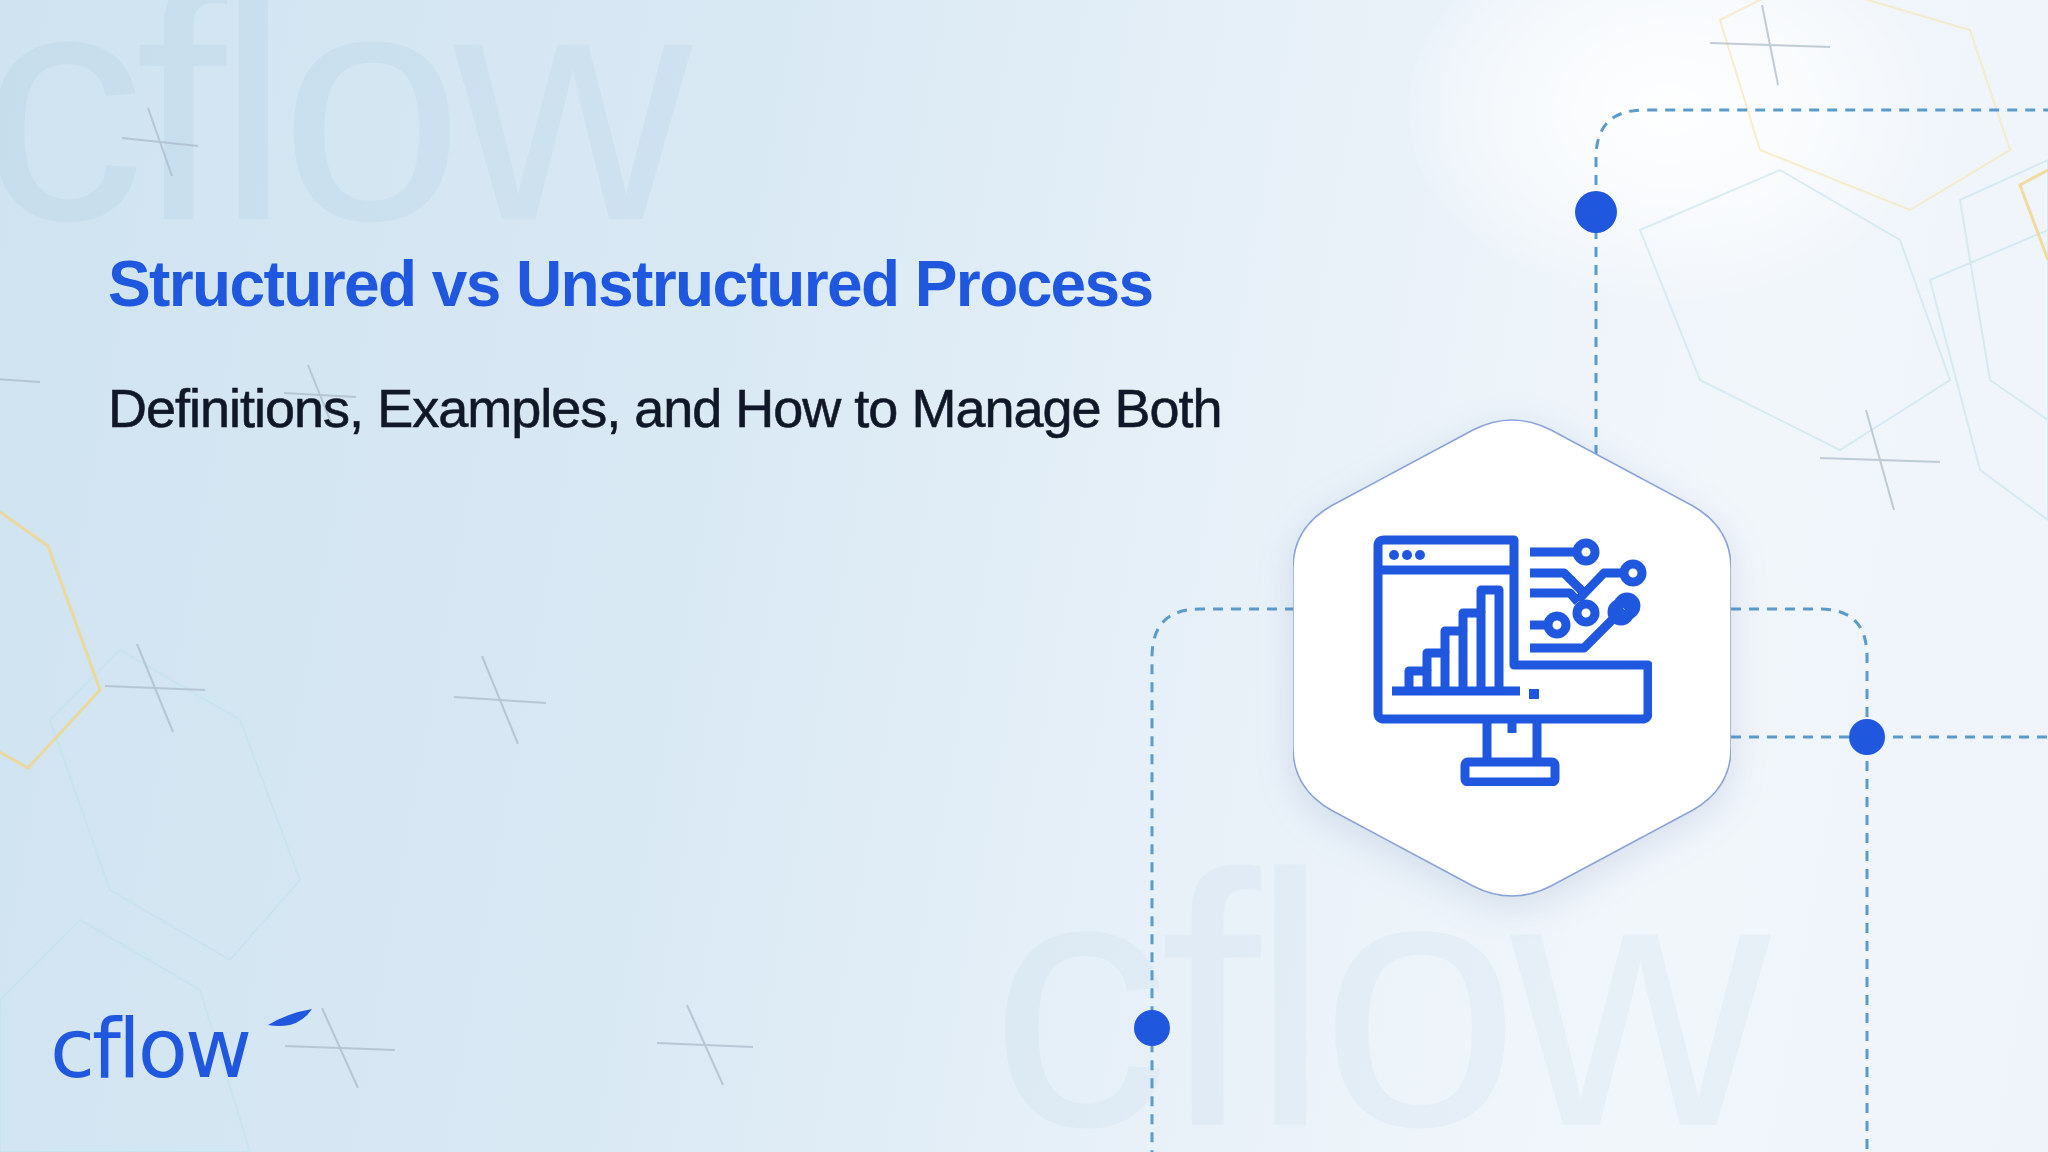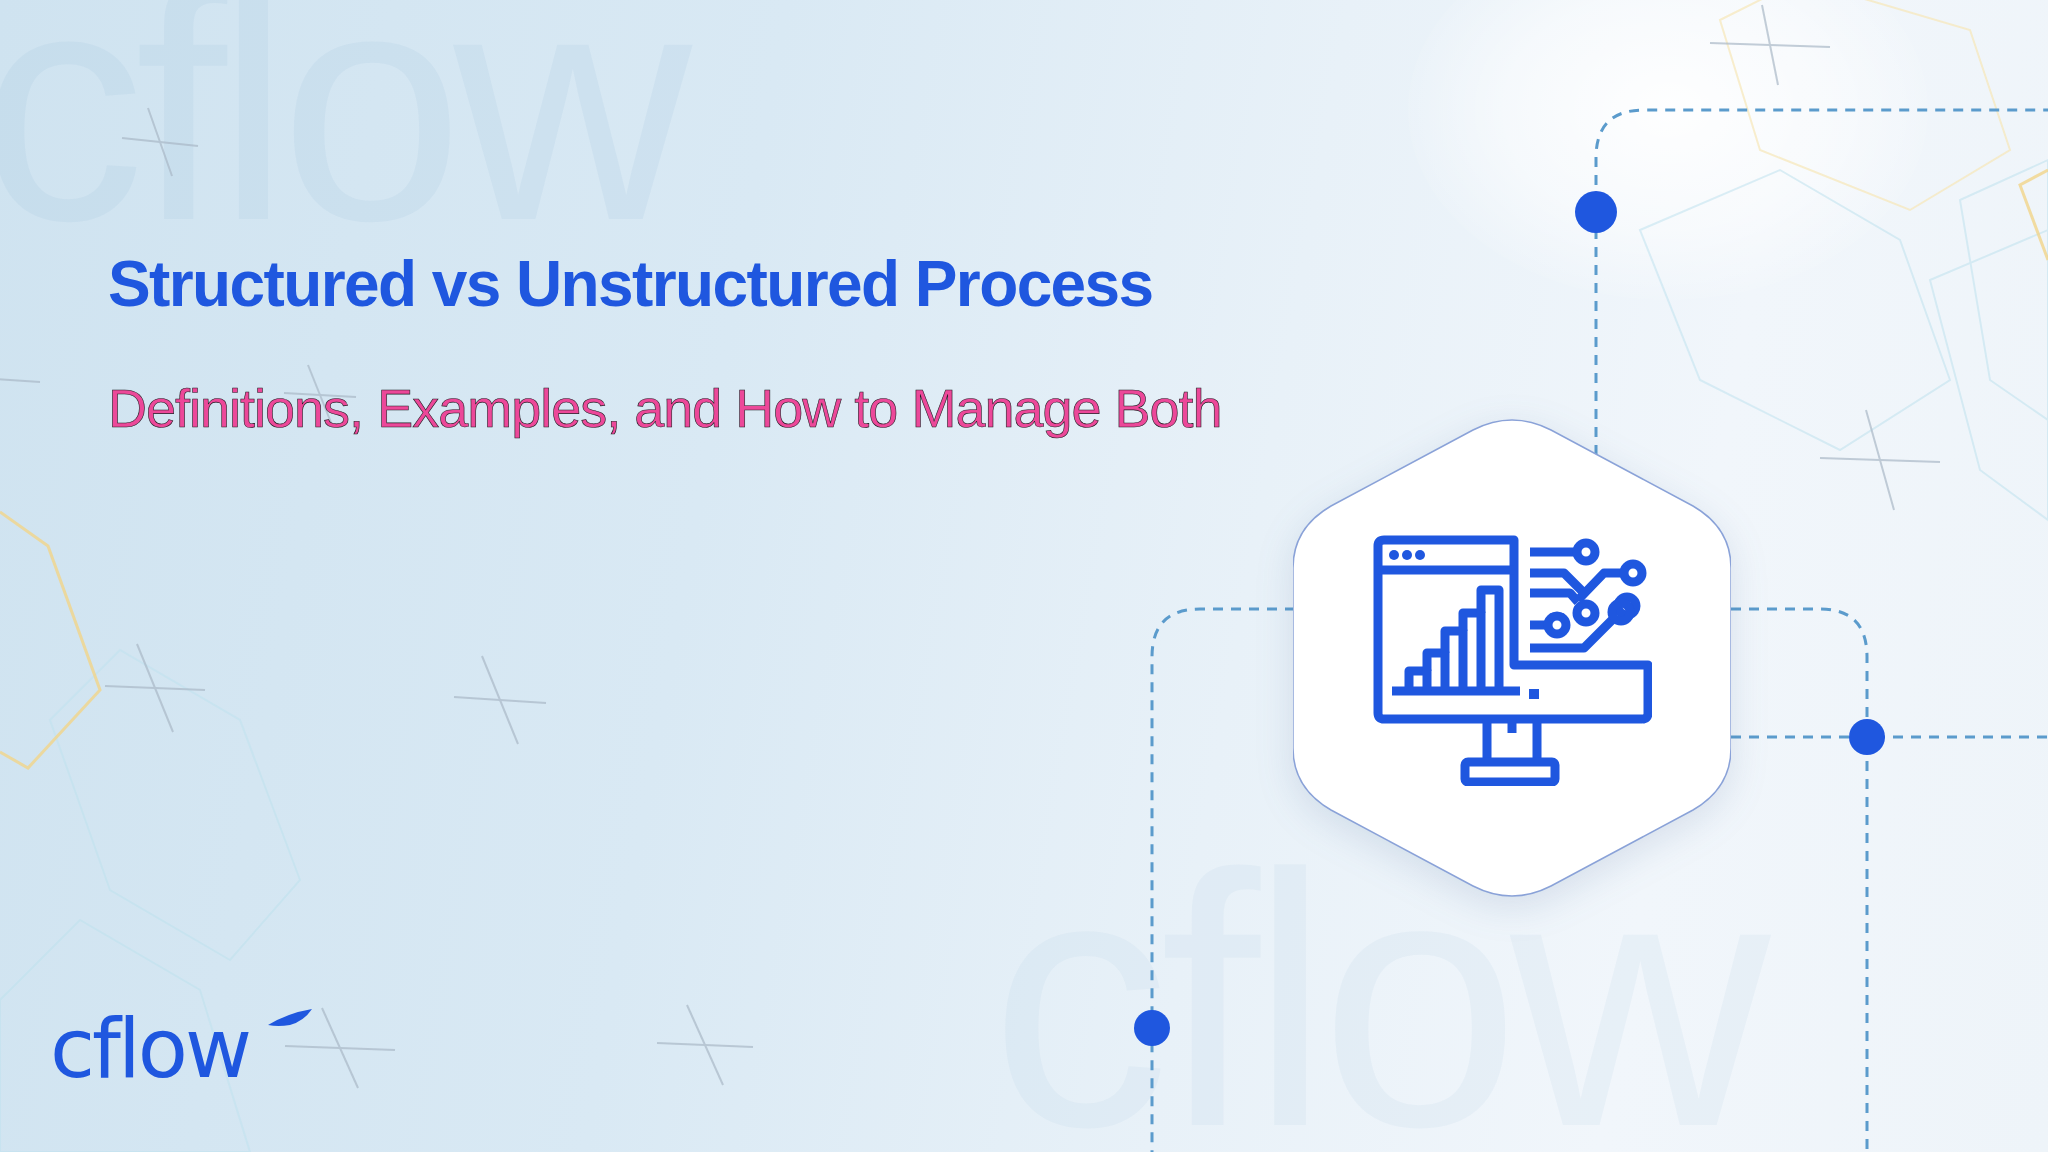--- a/index.html
+++ b/index.html
@@ -7,21 +7,21 @@
     font-family:"Liberation Sans","DejaVu Sans",sans-serif;
     background:linear-gradient(100deg,#cfe3f0 0%,#d9e9f4 35%,#e8f1f8 60%,#f1f6fb 80%,#eef4f9 100%);}
   .glow{position:absolute;right:120px;top:-80px;width:520px;height:380px;border-radius:50%;
     background:radial-gradient(ellipse at center,rgba(255,255,255,0.95) 0%,rgba(255,255,255,0.5) 45%,rgba(255,255,255,0) 75%);}
   .bg-svg{position:absolute;left:0;top:0;width:2048px;height:1152px;}
   .watermark{position:absolute;font-family:"Liberation Sans",sans-serif;font-weight:400;color:rgba(140,180,215,0.12);letter-spacing:-10px;line-height:1;}
   .wm-top{left:-20px;top:-60px;font-size:330px;}
   .wm-bottom{left:990px;top:820px;font-size:360px;color:rgba(170,200,225,0.13);}
   .title{position:absolute;left:108px;top:206px;font-size:64px;font-weight:700;color:#1f57df;
     letter-spacing:-1.6px;white-space:nowrap;line-height:1.1;}
-  .subtitle{position:absolute;left:108px;top:334px;font-size:54px;font-weight:400;color:#ec4899;
+  .subtitle{position:absolute;left:108px;top:334px;font-size:54px;font-weight:400;color:#0f172a;
     letter-spacing:-1px;white-space:nowrap;line-height:1.1;-webkit-text-stroke:0.6px #1b1b1f;}
   .hex{position:absolute;left:1293px;top:418px;width:438px;height:480px;filter:drop-shadow(0 10px 18px rgba(60,90,140,0.14));}
   .icon{position:absolute;left:1372px;top:530px;width:280px;height:256px;}
   .logo-wrap{position:absolute;left:50px;top:1005px;width:270px;height:90px;}
 </style>
 </head>
 <body>
 
 <div class="glow"></div>
 

